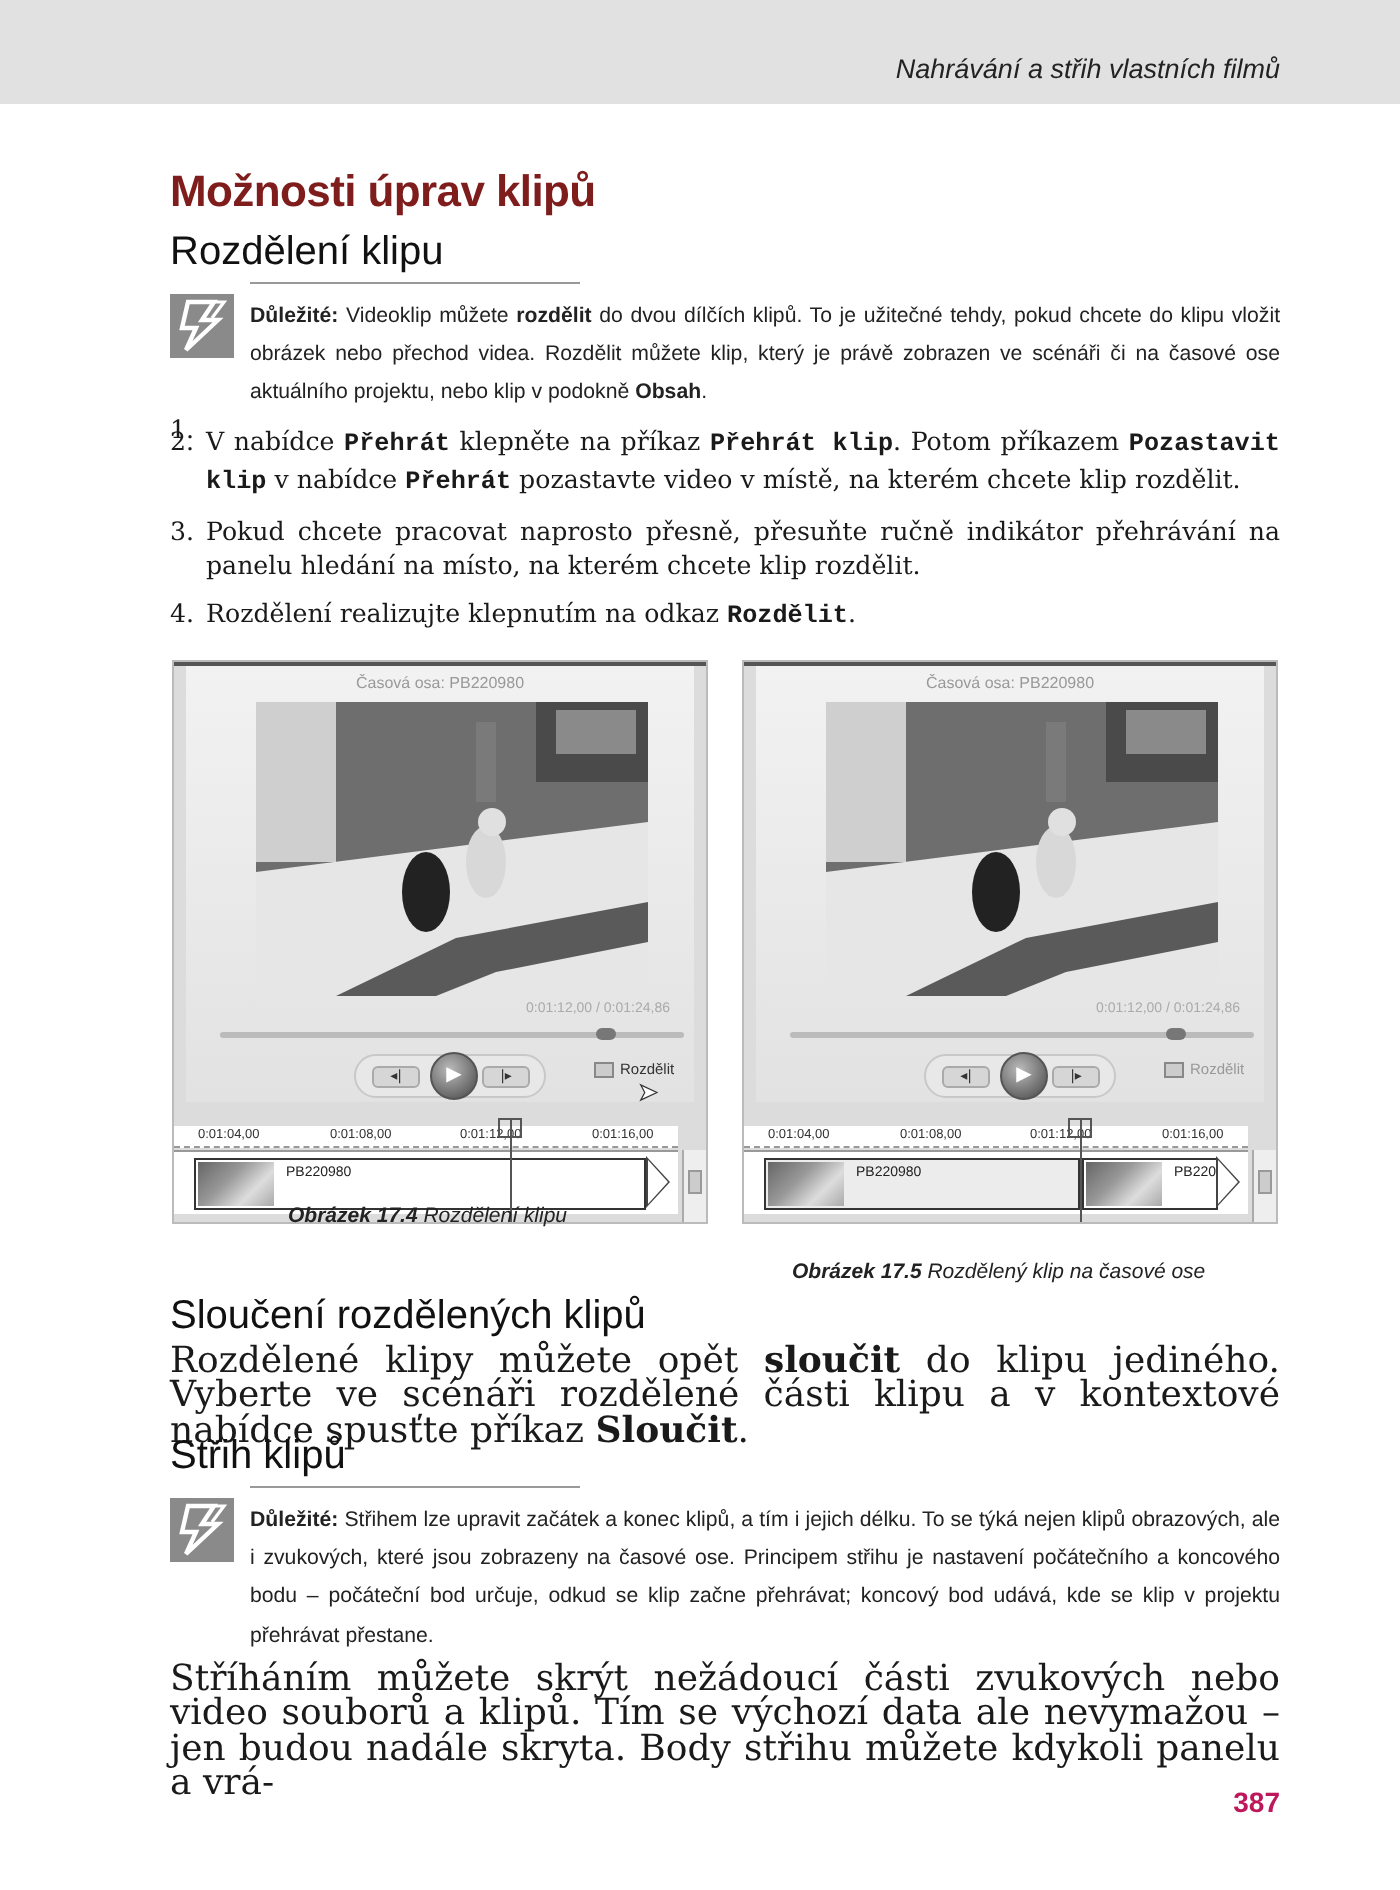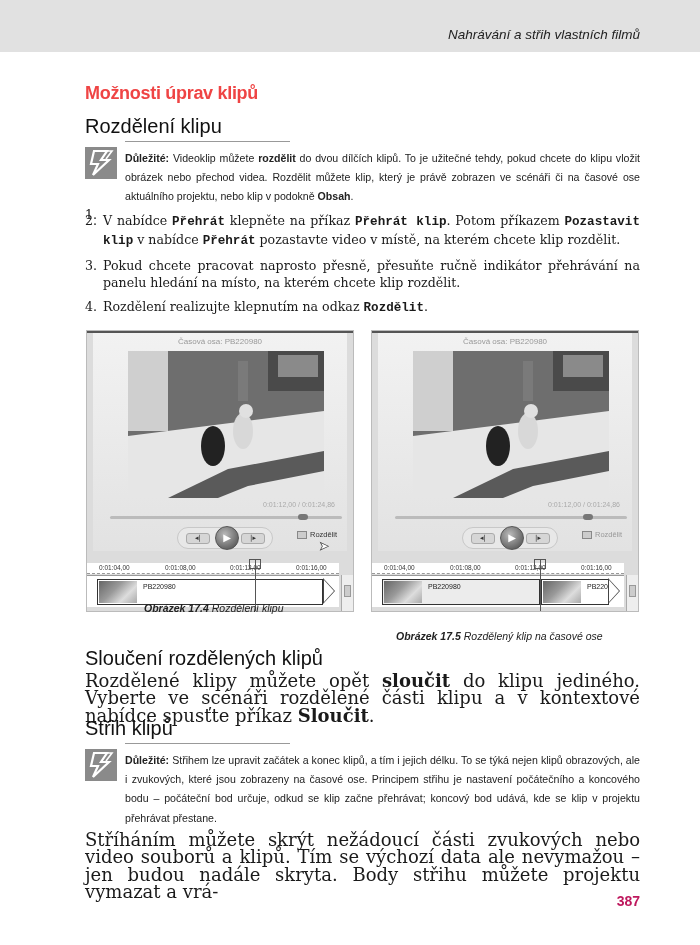--- a/index.html
+++ b/index.html
@@ -12,21 +12,21 @@
   }
   .running-header .rh-text {
     position: absolute; right: 60px; top: 27px;
     font-family: "Liberation Sans", sans-serif; font-style: italic;
     font-size: 13.5px; color: #222;
   }
 
   .h1 {
     position: absolute; left: 85px; top: 83px;
     font-family: "Liberation Sans", sans-serif; font-weight: bold;
-    font-size: 18px; color: #ef4444; letter-spacing: -0.3px;
+    font-size: 22px; color: #7f1d1d; letter-spacing: -0.3px;
   }
   .h2 {
     position: absolute; left: 85px;
     font-family: "Liberation Sans", sans-serif; font-weight: normal;
     font-size: 20px; color: #111;
   }
 
   .note {
     position: absolute; left: 85px; width: 555px;
   }
@@ -237,15 +237,15 @@
 <div class="note" style="top:743px; height:80px;">
   <div class="note-rule"></div>
   <div class="note-icon">
     <svg width="32" height="32" viewBox="0 0 32 32">
         <path d="M9 4 L22 4 L16 13 L24 13 L8 28 L13 17 L6 17 Z" fill="none" stroke="#fff" stroke-width="2.2"></path>
         <path d="M20 4 L27 4 L21 12" fill="none" stroke="#fff" stroke-width="1.6"></path>
       </svg>
   </div>
   <div class="note-text"><b>Důležité:</b><span> Střihem lze upravit začátek a konec klipů, a tím i jejich délku. To se týká nejen klipů obrazových, ale i zvukových, které jsou zobrazeny na časové ose. Principem střihu je nastavení počátečního a koncového bodu – počáteční bod určuje, odkud se klip začne přehrávat; koncový bod udává, kde se klip v projektu přehrávat přestane.</span></div>
 </div>
-<p class="para" style="top:831px;">Stříháním můžete skrýt nežádoucí části zvukových nebo video souborů a klipů. Tím se výchozí data ale nevymažou – jen budou nadále skryta. Body střihu můžete projektu vymazat a vrá-</p>
+<p class="para" style="top:831px;">Stříháním můžete skrýt nežádoucí části zvukových nebo video souborů a klipů. Tím se výchozí data ale nevymažou – jen budou nadále skryta. Body střihu můžete kdykoli panelu a vrá-</p>
 
 <div class="page-number">387</div>
 
 </body></html>

